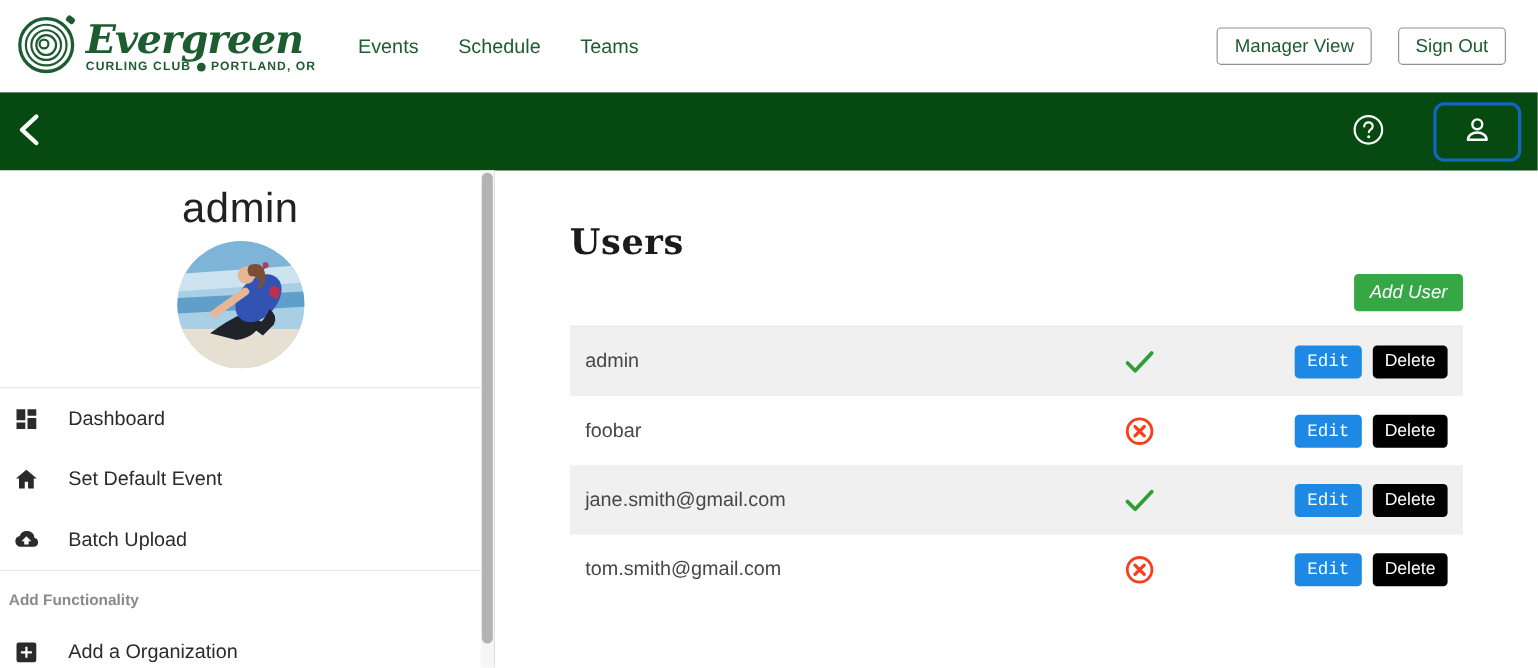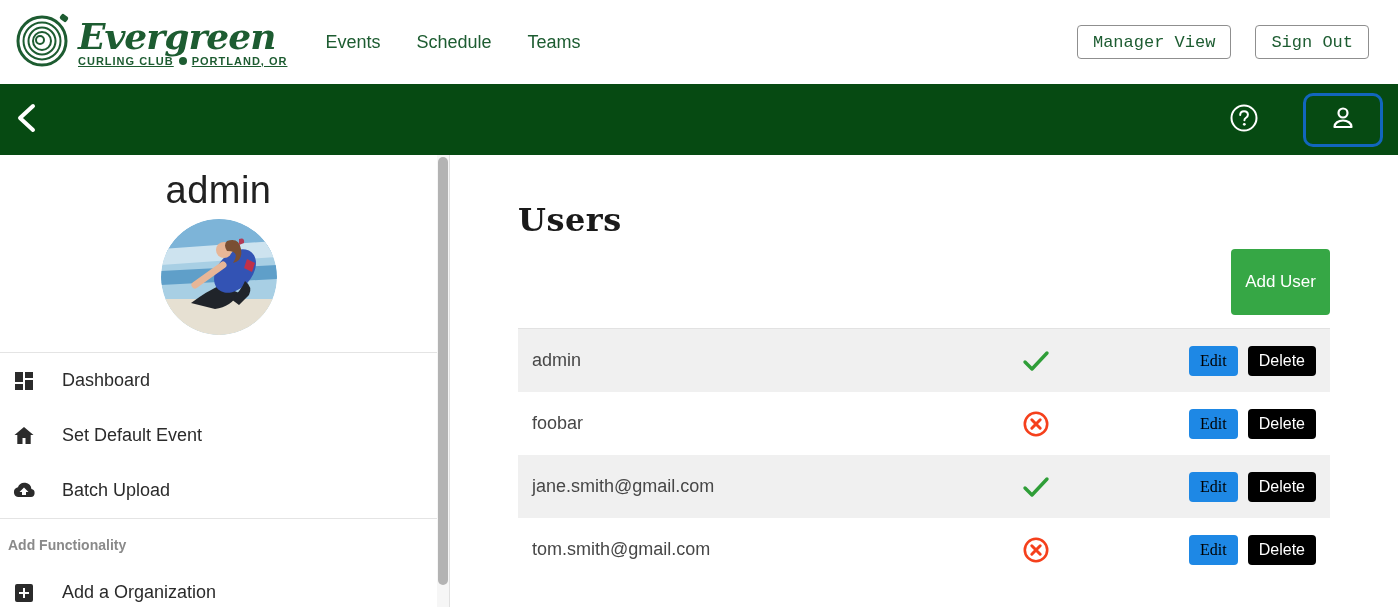--- a/index.html
+++ b/index.html
@@ -6,28 +6,28 @@
   html,body { width:1398px; height:607px; overflow:hidden; background:#fff;
     font-family:"Liberation Sans", sans-serif; }
 
   
   .top-header { height:84px; display:flex; align-items:center; padding:0 29px 0 14px; background:#fff; }
   .logo { display:flex; align-items:center; gap:6px; cursor:pointer; }
   .logo-text { display:flex; flex-direction:column; line-height:1; }
   .logo-script { font-family:"DejaVu Serif", serif; font-style:italic; font-weight:bold;
     font-size:36px; color:#1d5c31; letter-spacing:-1px; }
   .logo-sub { font-size:11px; font-weight:bold; color:#1d5c31; letter-spacing:1px;
-    display:flex; align-items:center; gap:5px; margin-top:2px;text-decoration:underline; }
+    display:flex; align-items:center; gap:5px; margin-top:2px; }
   .logo-dot { width:8px; height:8px; border-radius:50%; background:#1d5c31; display:inline-block; }
   .main-nav { display:flex; gap:36px; margin-left:38px; }
   .main-nav a { color:#1d5c31; font-size:18px; text-decoration:none; cursor:pointer; }
   .header-spacer { flex:1; }
   .header-actions { display:flex; gap:24px; }
   .outline-btn { height:34px; padding:0 15px; background:#fff; border:1px solid #8f8f8f;
-    border-radius:4px; color:#1d5c31; font-size:17px; font-family:Liberation Mono, monospace; cursor:pointer; }
+    border-radius:4px; color:#1d5c31; font-size:17px; font-family:Liberation Sans, sans-serif; cursor:pointer; }
 
   
   .green-bar { height:71px; background:#064a12; display:flex; align-items:center; padding:0 15px 0 14px; }
   .back-btn { background:none; border:none; cursor:pointer; width:36px; height:40px;
     display:flex; align-items:center; }
   .bar-spacer { flex:1; }
   .help-btn { background:none; border:none; cursor:pointer; width:30px; height:30px; margin-right:44px;
     display:flex; align-items:center; justify-content:center; }
   .person-btn { width:80px; height:54px; background:transparent; border:3px solid #1266bd;
     border-radius:10px; cursor:pointer; display:flex; align-items:center; justify-content:center; }
@@ -50,34 +50,34 @@
   .sb-track { position:absolute; top:0; right:1px; width:12px; height:100%; background:#f6f6f6; }
   .sb-thumb { position:absolute; top:2px; left:1px; width:10px; height:428px; background:#b3b3b3; border-radius:6px; }
   .sidebar-edge { position:absolute; top:0; right:0; width:1px; height:100%; background:#e0e0e0; }
 
   
   .main { flex:1; padding:0 68px; }
   .page-title { font-family:"DejaVu Serif", serif; font-weight:bold; font-size:32px;
     color:#1a1a1a; margin-top:46px; letter-spacing:0.5px; }
   .add-user-row { display:flex; justify-content:flex-end; margin-top:10px; }
   .add-user-btn { background:#36a745; color:#fff; border:none; border-radius:4px;
-    font-size:17px; font-family:inherit; padding:23px 14px; cursor:pointer; }
+    font-size:17px; font-family:inherit; padding:7px 14px; cursor:pointer;font-style:italic; }
   .table-top-divider { border:none; border-top:1px solid #e2e2e2; margin-top:13px; }
 
   .users-table { width:100%; }
   .t-row { display:grid; grid-template-columns:1fr 200px 194px; align-items:center; }
   .t-head { height:57px; }
   .t-head .col-label { font-size:18px; font-weight:bold; color:#333; }
   .t-body .t-row { height:63px; }
   .t-row.striped { background:#f0f0f0; }
   .cell-username { padding-left:14px; font-size:18px; color:#474747; }
   .cell-center { display:flex; justify-content:center; align-items:center; }
   .cell-actions { display:flex; justify-content:flex-end; gap:10px; padding-right:14px; }
-  .edit-btn { background:#1e88e5; color:#000000; border:none; border-radius:4px;
-    font-size:16px; font-family:Liberation Serif, serif; padding:6px 11px; cursor:pointer; }
+  .edit-btn { background:#1e88e5; color:#ffffff; border:none; border-radius:4px;
+    font-size:16px; font-family:Liberation Mono, monospace; padding:6px 11px; cursor:pointer; }
   .delete-btn { background:#000000; color:#fff; border:none; border-radius:4px;
     font-size:16px; font-family:inherit; padding:6px 11px; cursor:pointer; }
 </style>
 </head>
 <body>
 
 <header class="top-header">
   <div class="logo">
     <span>
       <svg width="58" height="58" viewBox="0 0 58 58">

